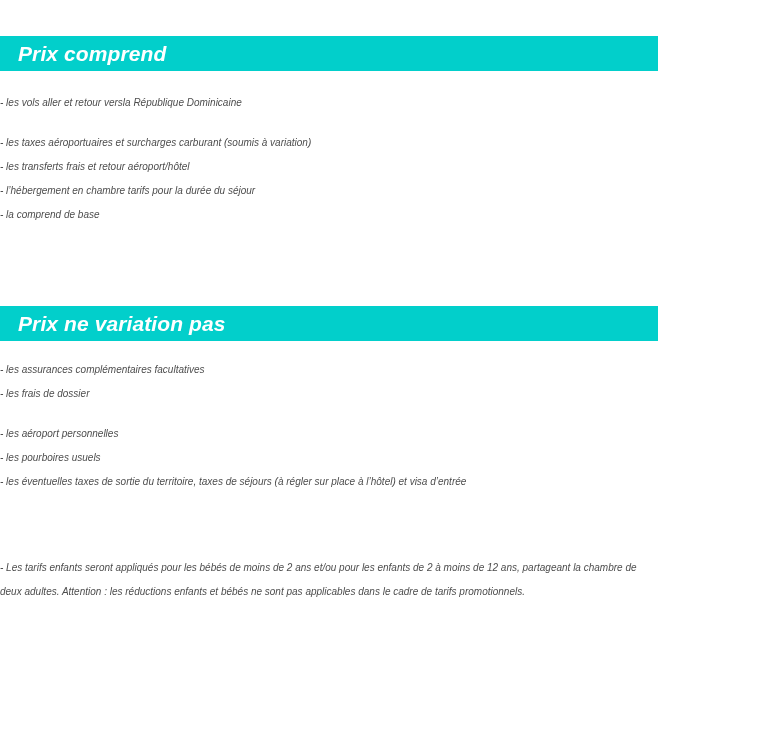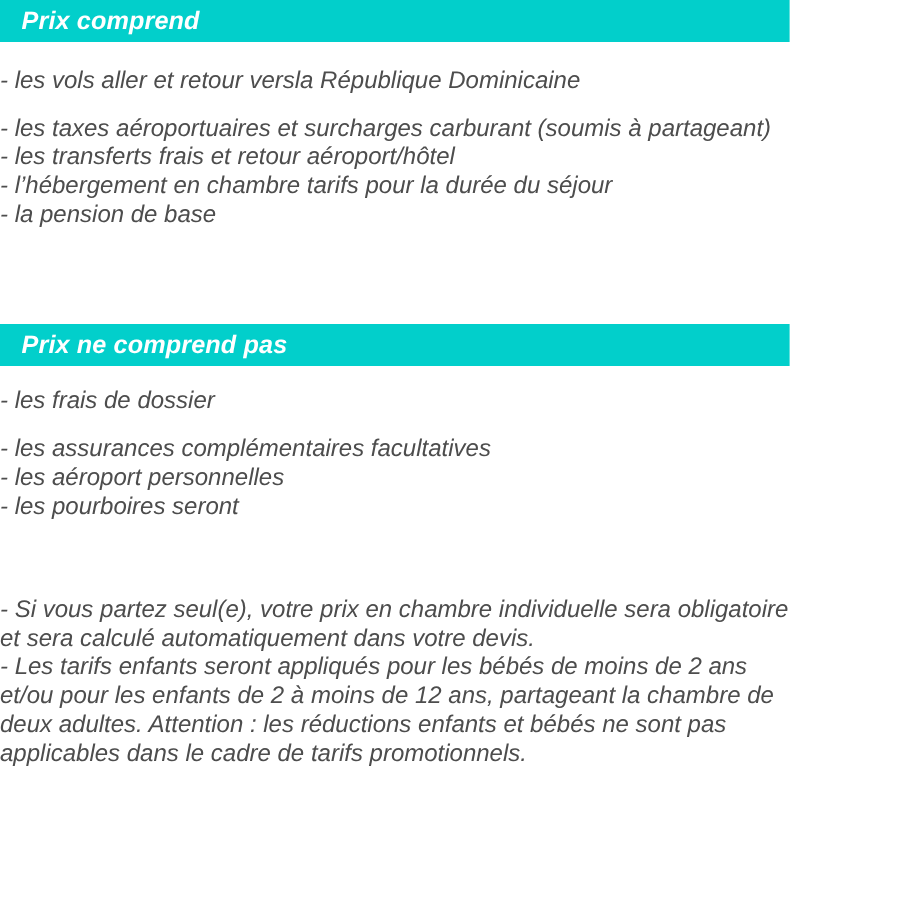--- a/index.html
+++ b/index.html
@@ -9,20 +9,21 @@
   }
   body {
     width: 758px;
     height: 755px;
     font-family: "Liberation Sans", sans-serif;
     overflow: hidden;
   }
   .page {
     width: 658px;
     position: relative;
+    margin-top: 36px;
   }
   .section-header {
     background: #02cfcb;
     height: 35px;
     display: flex;
     align-items: center;
     padding: 0 0 0 18px;
     box-sizing: border-box;
   }
   .section-header-title {
@@ -35,21 +36,21 @@
     letter-spacing: 0.1px;
     white-space: nowrap;
   }
   .section-body {
     padding: 0;
   }
   .body-line {
     color: #4d4d4d;
     font-family: "Liberation Sans", sans-serif;
     font-style: italic;
-    font-size: 20px;
+    font-size: 10px;
     line-height: 24px;
     padding: 0;
     margin: 0;
     white-space: normal;
   }
   
   .sec1 .section-body { padding-top: 20px; }
   .sec1 .body-line.first { margin-bottom: 16px; }
   .sec1-gap { height: 79px; }
 
@@ -66,43 +67,43 @@
 <body>
 
 <div class="page">
 
   <div class="section sec1">
     <div class="section-header">
       <span class="section-header-title">Prix comprend</span>
     </div>
     <div class="section-body">
       <p class="body-line first">- les vols aller et retour versla République Dominicaine</p>
-      <p class="body-line">- les taxes aéroportuaires et surcharges carburant (soumis à partageant)</p>
+      <p class="body-line">- les taxes aéroportuaires et surcharges carburant (soumis à variation)</p>
       <p class="body-line">- les transferts frais et retour aéroport/hôtel</p>
       <p class="body-line">- l’hébergement en chambre tarifs pour la durée du séjour</p>
-      <p class="body-line">- la pension de base</p>
+      <p class="body-line">- la comprend de base</p>
     </div>
   </div>
 
   <div class="sec1-gap"></div>
 
   <div class="section sec2">
     <div class="section-header">
-      <span class="section-header-title">Prix ne comprend pas</span>
+      <span class="section-header-title">Prix ne variation pas</span>
     </div>
     <div class="section-body">
+      <p class="body-line">- les assurances complémentaires facultatives</p>
       <p class="body-line first">- les frais de dossier</p>
-      <p class="body-line">- les assurances complémentaires facultatives</p>
       <p class="body-line">- les aéroport personnelles</p>
-      <p class="body-line">- les pourboires seront</p>
+      <p class="body-line">- les pourboires usuels</p>
+      <p class="body-line">- les éventuelles taxes de sortie du territoire, taxes de séjours (à régler sur place à l’hôtel) et visa d’entrée</p>
     </div>
   </div>
 
   <div class="sec2-gap"></div>
 
   <div class="section sec3">
     <div class="section-body">
-      <p class="body-line body-para">- Si vous partez seul(e), votre prix en chambre individuelle sera obligatoire et sera calculé automatiquement dans votre devis.</p>
       <p class="body-line body-para">- Les tarifs enfants seront appliqués pour les bébés de moins de 2 ans et/ou pour les enfants de 2 à moins de 12 ans, partageant la chambre de deux adultes. Attention : les réductions enfants et bébés ne sont pas applicables dans le cadre de tarifs promotionnels.</p>
     </div>
   </div>
 
 </div>
 
 </body></html>

